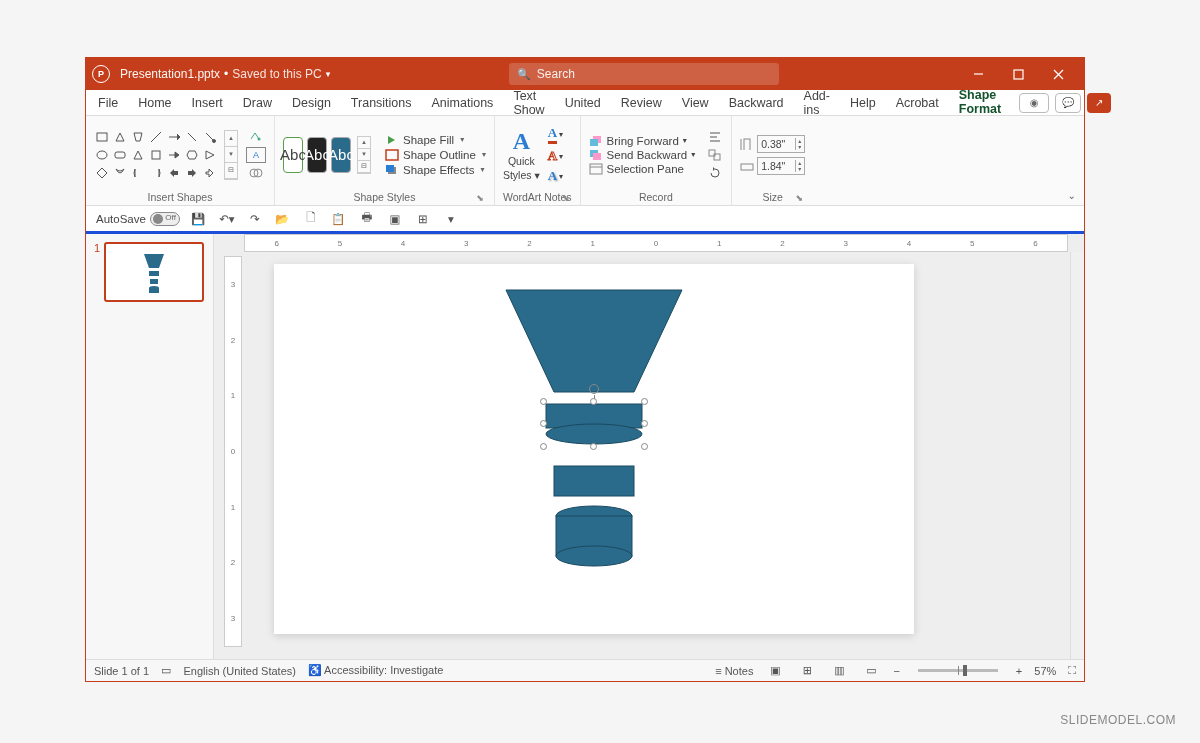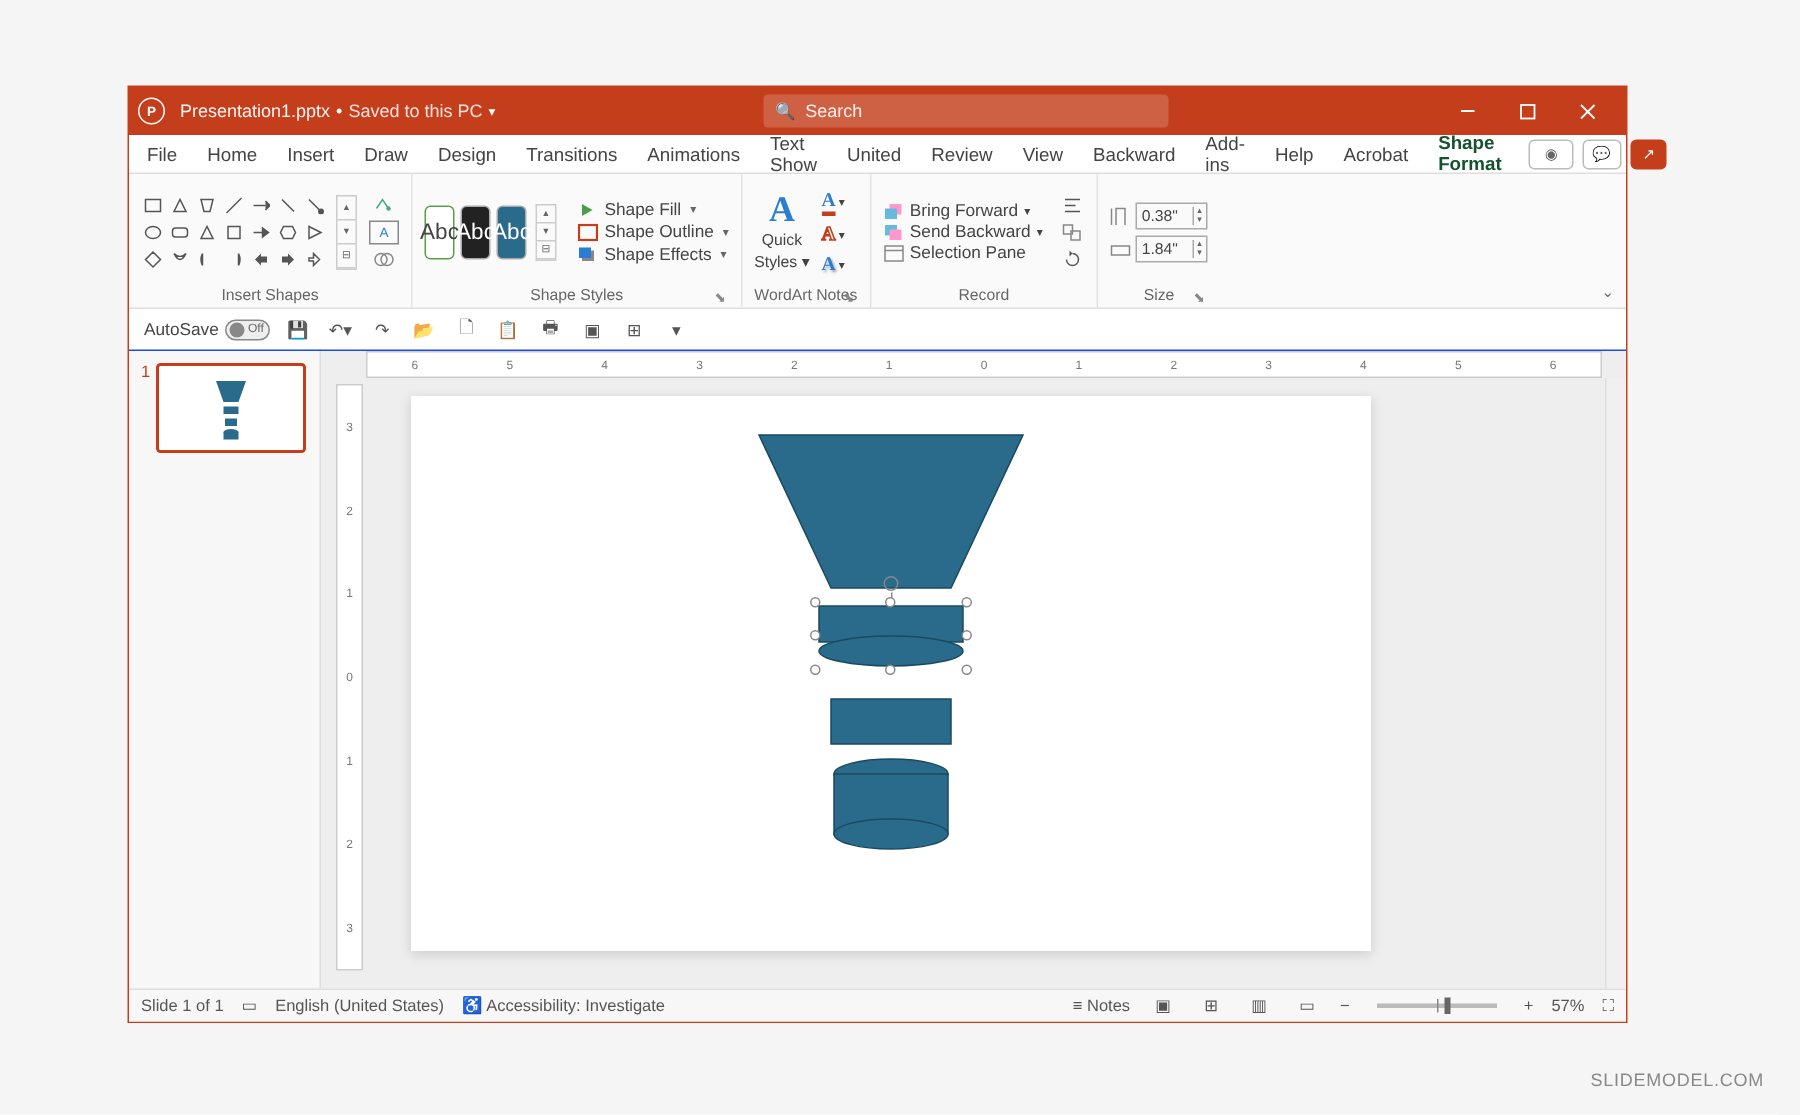--- a/index.html
+++ b/index.html
@@ -83,21 +83,21 @@
 
 .size-col { display:flex; flex-direction:column; gap:4px; }
 .size-row { display:flex; align-items:center; gap:3px; }
 .size-ico { width:14px; height:12px;}
 .size-input { width: 48px; height: 18px; border: 1px solid #aaa; font-size: 10.5px; padding: 0 3px; display:flex; align-items:center; justify-content:space-between;}
 .spinners { display:flex; flex-direction:column; font-size:6px; line-height:1; color:#666; border-left:1px solid #aaa; padding-left:2px;}
 
 .ribbon-collapse { position:absolute; right:8px; bottom:4px; font-size:10px; color:#666;}
 
 
-.qat { height: 28px; background: #fff; border-bottom: 1px solid #1d4ed8; display:flex; align-items:center; padding: 0 10px; gap: 10px; font-size: 11.5px; color:#444;}
+.qat { height: 28px; background: #fff; border-bottom: 3px solid #1d4ed8; display:flex; align-items:center; padding: 0 10px; gap: 10px; font-size: 11.5px; color:#444;}
 .qat .autosave { display:flex; align-items:center; gap:4px;}
 .toggle { width: 30px; height: 14px; border: 1px solid #888; border-radius: 8px; position:relative; background:#eee;}
 .toggle .knob { width:10px; height:10px; border-radius:50%; background:#888; position:absolute; left:2px; top:1px;}
 .toggle .off { position:absolute; right:3px; top:0; font-size:8px; color:#666;}
 .qat .qbtn { width:18px; height:18px; display:flex; align-items:center; justify-content:center; color:#555;}
 .qat .save { color:#7b3fa0;}
 
 
 .workarea { flex:1; display:flex; background:#f0f0f0; overflow:hidden;}
 .thumbs { width:128px; background:#f7f7f7; border-right:1px solid #ddd; padding:8px;}

